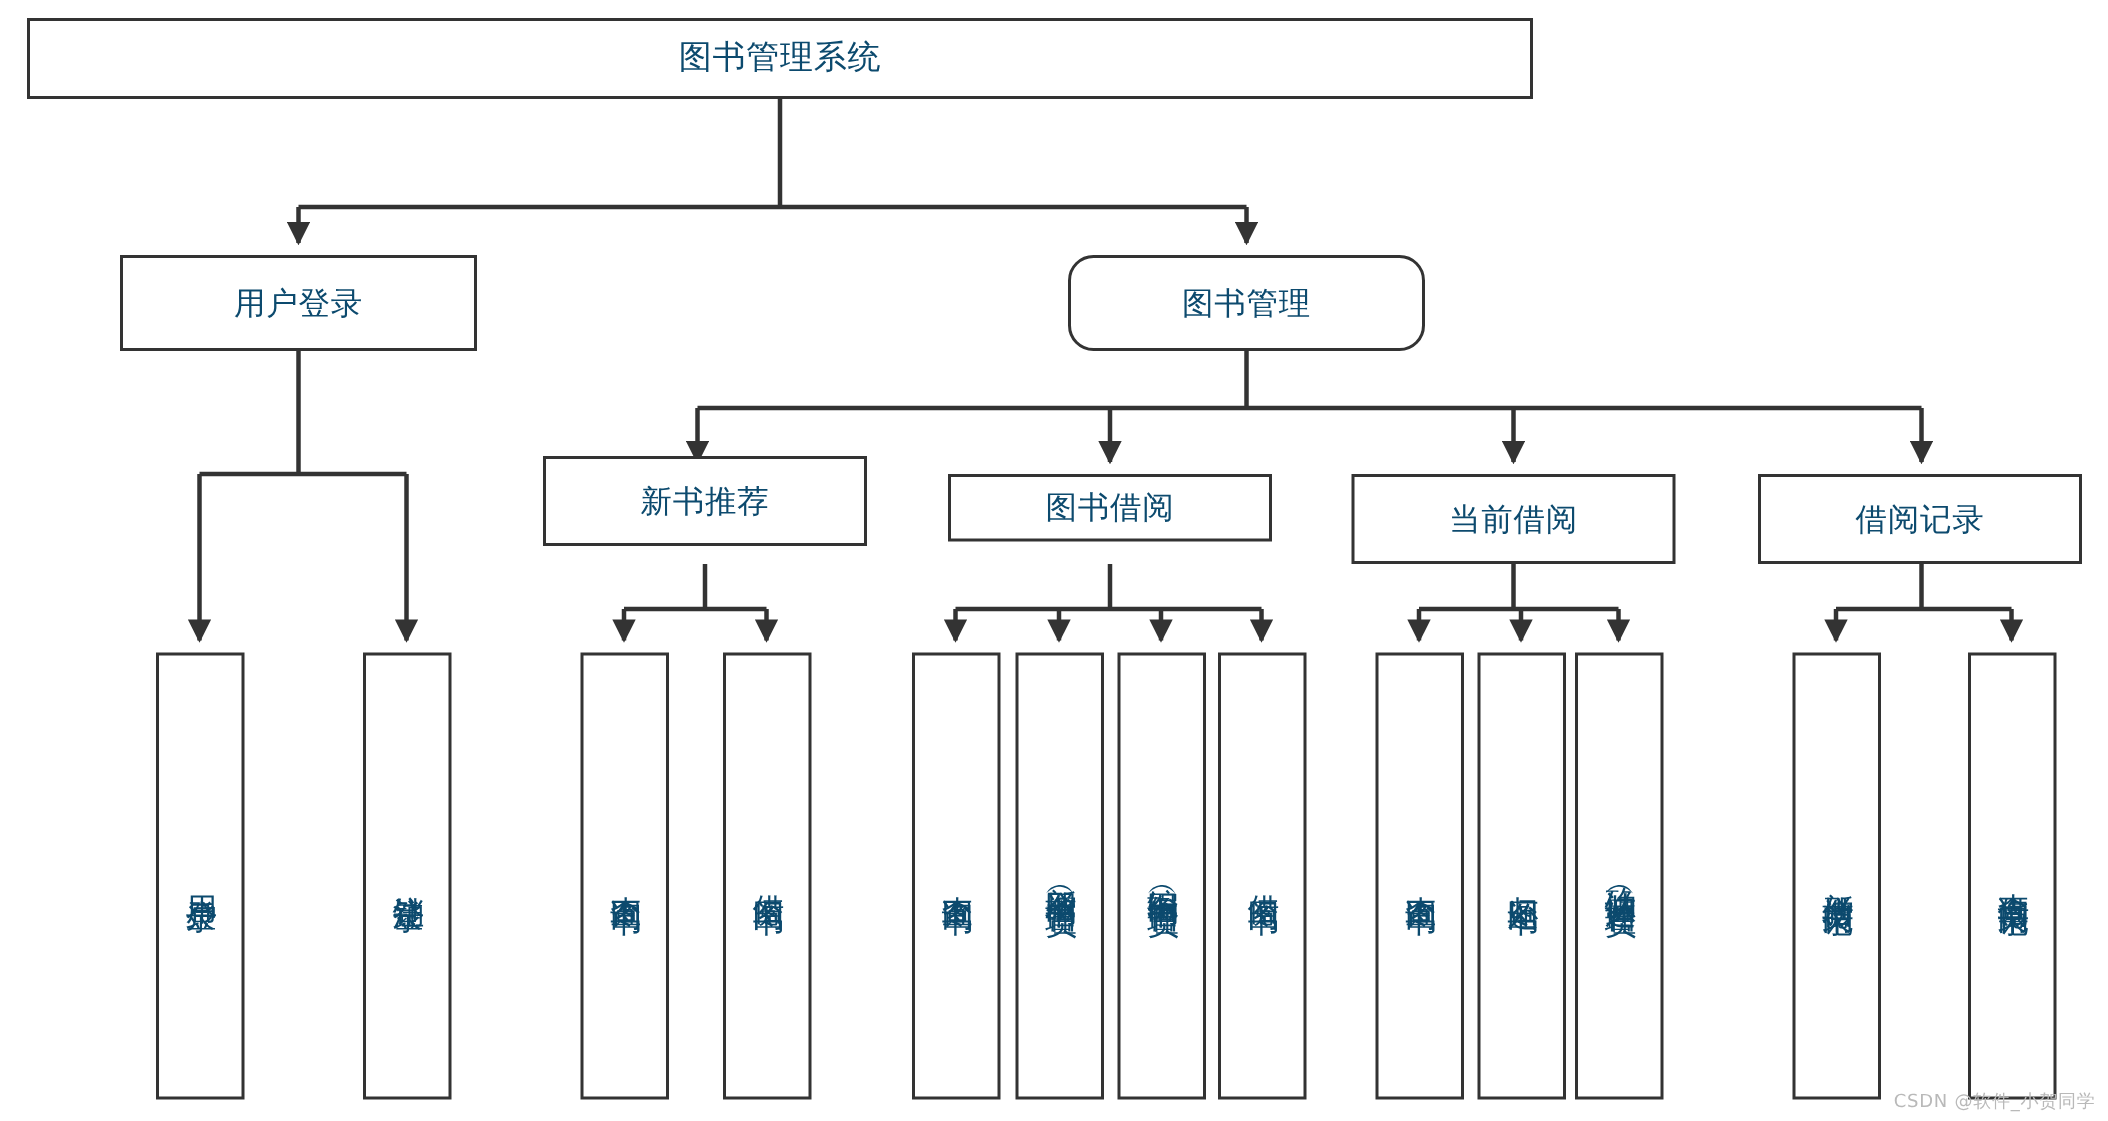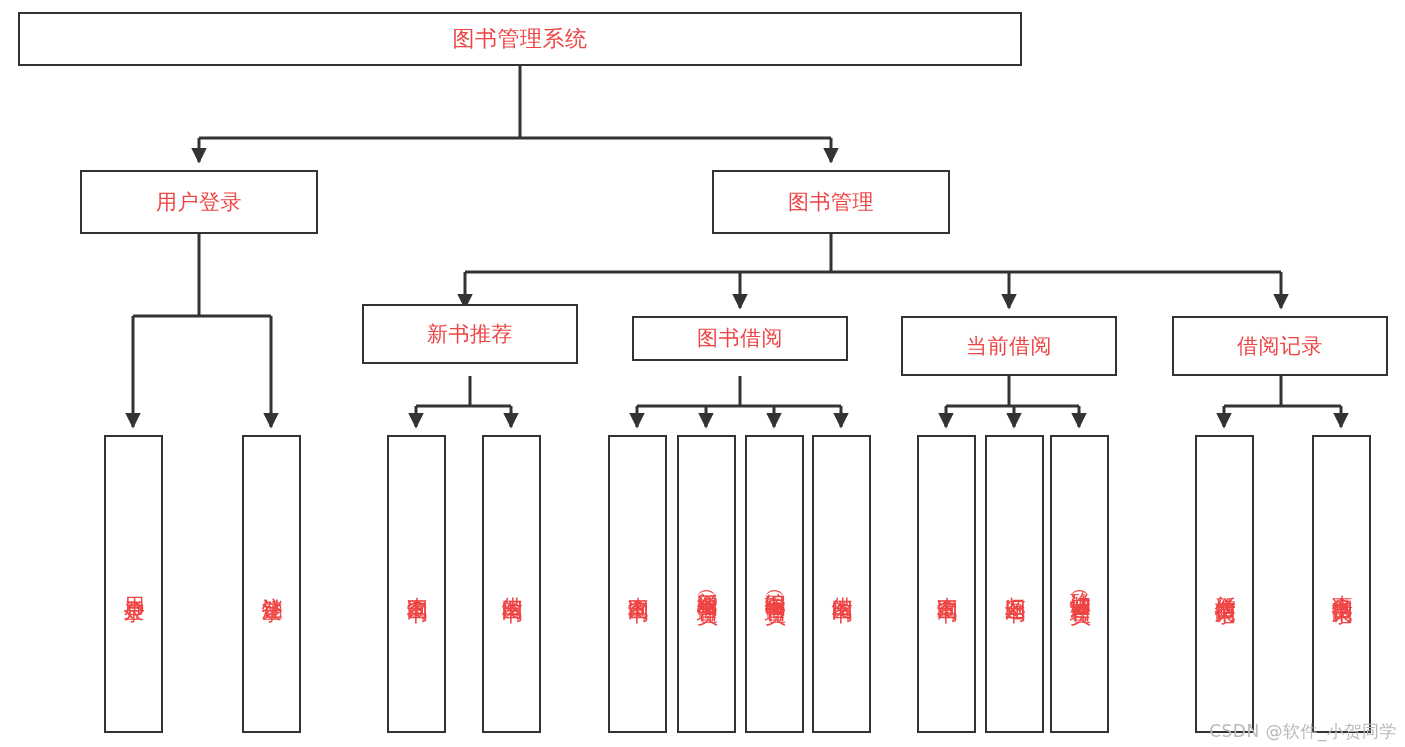--- a/index.html
+++ b/index.html
@@ -25,21 +25,21 @@
     pointer-events: none;
   }
   .node {
     position: absolute;
     box-sizing: border-box;
     background: #ffffff;
     border: 2.5px solid #333333;
     display: flex;
     align-items: center;
     justify-content: center;
-    color: #ef4444;
+    color: #0c4a6e;
     z-index: 2;
   }
   .node .label {
     display: block;
     text-align: center;
     line-height: 1.18;
     letter-spacing: 0.5px;
     white-space: nowrap;
   }
   
@@ -59,21 +59,21 @@
     text-orientation: upright;
     font-size: 21px;
     line-height: 1.12;
     letter-spacing: 2px;
     max-height: 100%;
   }
   #watermark {
     position: absolute;
     right: 8px;
     bottom: 4px;
-    font-size: 17px;
+    font-size: 12px;
     color: #b9b9b9;
     letter-spacing: 0.5px;
     z-index: 5;
     font-family: "DejaVu Sans", "Liberation Sans", sans-serif;
     white-space: nowrap;
   }
 </style>
 </head>
 <body>
 
@@ -131,21 +131,21 @@
     </g>
   </svg>
 
   <div class="node h root" style="left:18px; top:12px; width:1004px; height:54px;">
     <span class="label">图书管理系统</span>
   </div>
 
   <div class="node h" style="left:80px; top:170px; width:238px; height:64px;">
     <span class="label">用户登录</span>
   </div>
-  <div class="node h" style="left:712px; top:170px; width:238px; height:64px;">
+  <div class="node h" style="left:712px; top:170px; width:238px; height:64px;border-radius:17px;">
     <span class="label">图书管理</span>
   </div>
 
   <div class="node h" style="left:362px; top:304px; width:216px; height:60px;">
     <span class="label">新书推荐</span>
   </div>
   <div class="node h" style="left:632px; top:316px; width:216px; height:45px;">
     <span class="label">图书借阅</span>
   </div>
   <div class="node h" style="left:901px; top:316px; width:216px; height:60px;">

